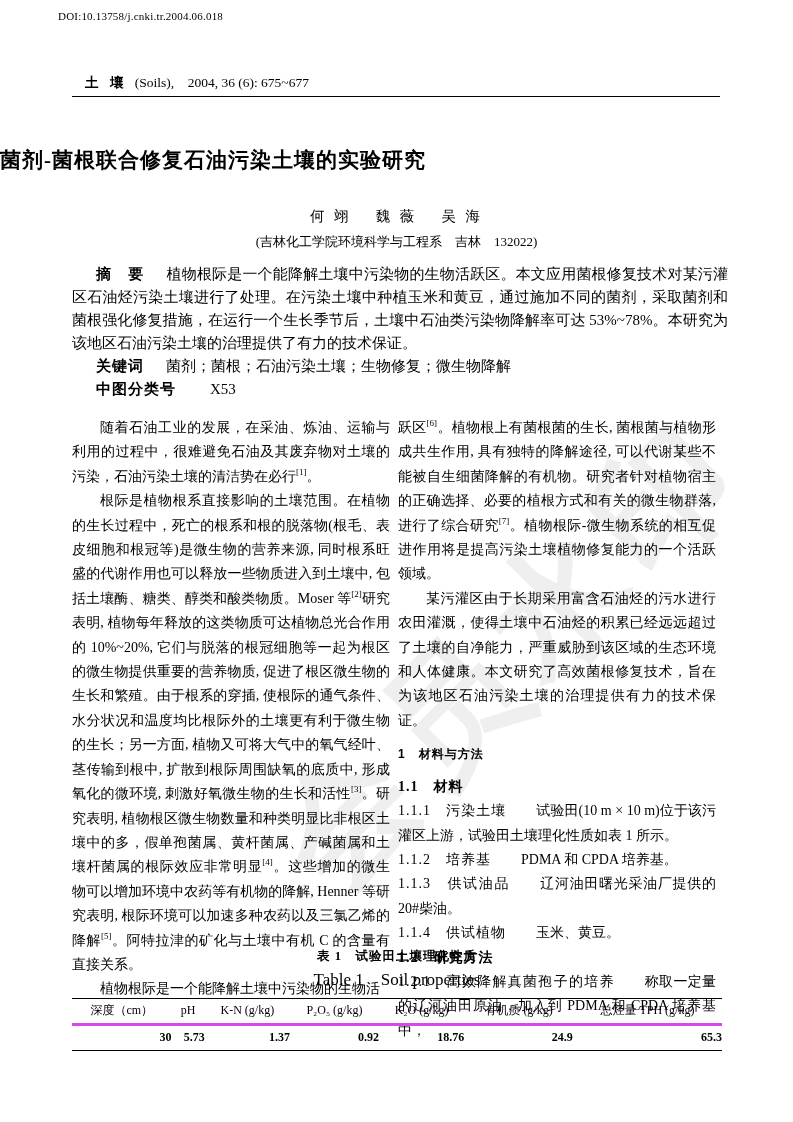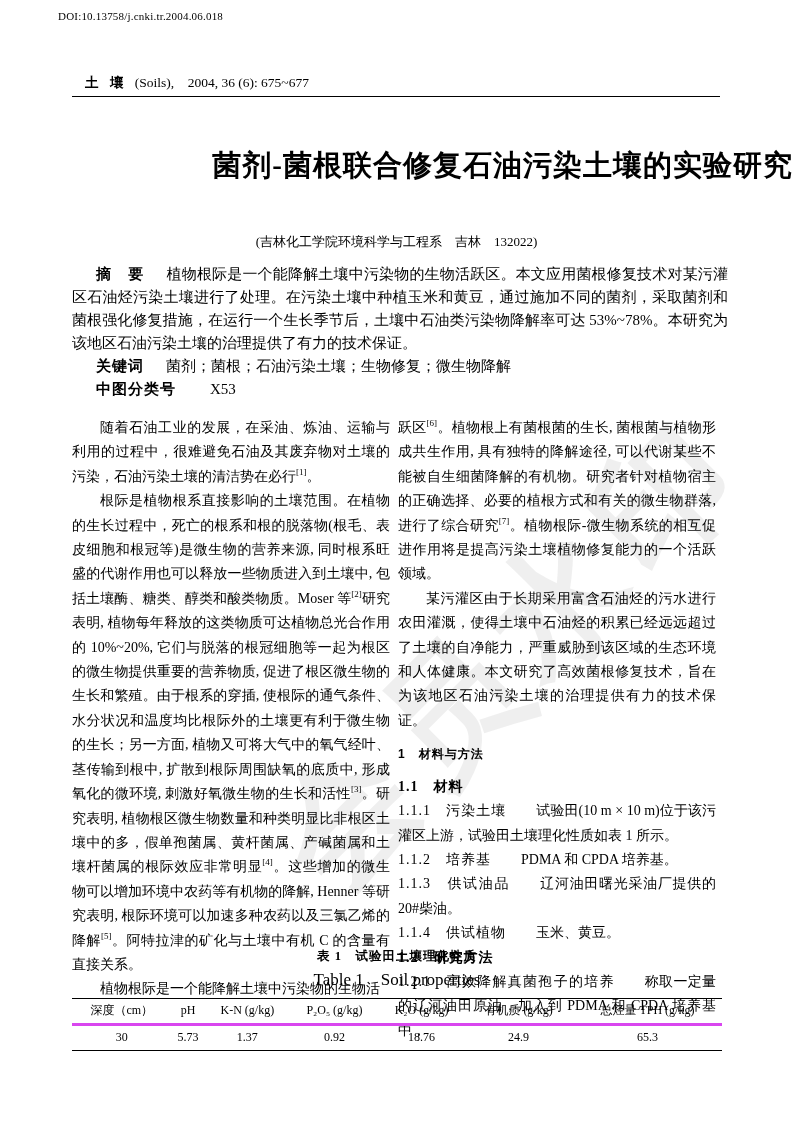--- a/index.html
+++ b/index.html
@@ -6,22 +6,22 @@
   html,body { background:#888; }
   .page {
     position:relative; width:793px; height:1122px; margin:0 auto;
     background:#ffffff; overflow:hidden;
     font-family:"Liberation Serif", serif; color:#000;
   }
   .doi { position:absolute; left:58px; top:10px; font-size:11px; letter-spacing:.2px; }
   .journal-line { position:absolute; left:85px; top:74px; font-size:13.5px; }
   .journal-line .j-cn { font-weight:bold; letter-spacing:4px; margin-right:4px; }
   .header-rule { position:absolute; left:72px; top:96px; width:648px; border:0; border-top:1.6px solid #000; }
-  .paper-title { position:absolute; left:0; right:0; top:146px; text-align:right;
-    font-size:29px; font-weight:bold; letter-spacing:1px;padding-left:18px; }
+  .paper-title { position:absolute; left:0; right:0; top:146px; text-align:left;
+    font-size:21px; font-weight:bold; letter-spacing:1px; }
   .authors { position:absolute; left:0; right:0; top:207px; text-align:center; font-size:14.5px; letter-spacing:3px; }
   .affiliation { position:absolute; left:0; right:0; top:233px; text-align:center; font-size:13px; }
 
   .front-matter { position:absolute; left:72px; top:263px; width:656px;
     font-size:15px; line-height:23px; text-align:justify; }
   .front-matter p { text-indent:24px; }
   .inline-label { font-weight:bold; margin-right:22px; letter-spacing:1px; }
   .clc-value { margin-left:12px; }
 
   .body-columns { position:absolute; left:72px; top:416px; width:650px; display:flex; gap:8px; }
@@ -35,21 +35,21 @@
   .subsection-heading { font-weight:bold; text-indent:0 !important; letter-spacing:1px; }
   .item { text-indent:0 !important; }
   .item-label { letter-spacing:1px; margin-right:30px; }
 
   .table-block { position:absolute; left:72px; top:948px; width:650px; }
   .tcap-cn { text-align:center; font-weight:bold; font-size:12.5px; letter-spacing:1px; }
   .tcap-en { text-align:center; font-size:17px; margin-top:3px; }
   table.soil { width:100%; border-collapse:collapse; margin-top:7px;
     border-top:1.6px solid #000; border-bottom:1.6px solid #000; }
   table.soil th { font-weight:normal; font-size:12px; padding:3px 0 4px; border-bottom:3px solid #d946ef; text-align:center; }
-  table.soil td { font-size:12px; padding:4px 0 5px; text-align:center; }
+  table.soil td { font-size:12px; padding:4px 0 5px; text-align:right;font-weight:bold; }
 
   .watermark { position:absolute; left:235px; top:800px; white-space:nowrap;
     font-size:135px; font-weight:bold; letter-spacing:14px;
     color:rgba(130,130,130,0.13); transform:rotate(-45deg); transform-origin:0 0;
     pointer-events:none; }
 </style>
 </head>
 <body>
 
 <div class="page">
@@ -58,20 +58,21 @@
 
   <div class="doi">DOI:10.13758/j.cnki.tr.2004.06.018</div>
 
   <div class="journal-line">
     <span class="j-cn">土 壤</span>
     <span class="j-rest">(Soils),　2004, 36 (6): 675~677</span>
   </div>
   <hr class="header-rule">
 
   <div class="paper-title">菌剂-菌根联合修复石油污染土壤的实验研究</div>
+  <div class="authors">何 翊　 魏 薇　 吴 海</div>
   <div class="affiliation">(吉林化工学院环境科学与工程系　吉林　132022)</div>
 
   <div class="front-matter">
     <p><span class="inline-label">摘　要</span><span>植物根际是一个能降解土壤中污染物的生物活跃区。本文应用菌根修复技术对某污灌区石油烃污染土壤进行了处理。在污染土壤中种植玉米和黄豆，通过施加不同的菌剂，采取菌剂和菌根强化修复措施，在运行一个生长季节后，土壤中石油类污染物降解率可达 53%~78%。本研究为该地区石油污染土壤的治理提供了有力的技术保证。</span></p>
     <p><span class="inline-label">关键词</span><span>菌剂；菌根；石油污染土壤；生物修复；微生物降解</span></p>
     <p><span class="inline-label">中图分类号</span><span class="clc-value">X53</span></p>
   </div>
 
   <div class="body-columns">
     <div class="col">

